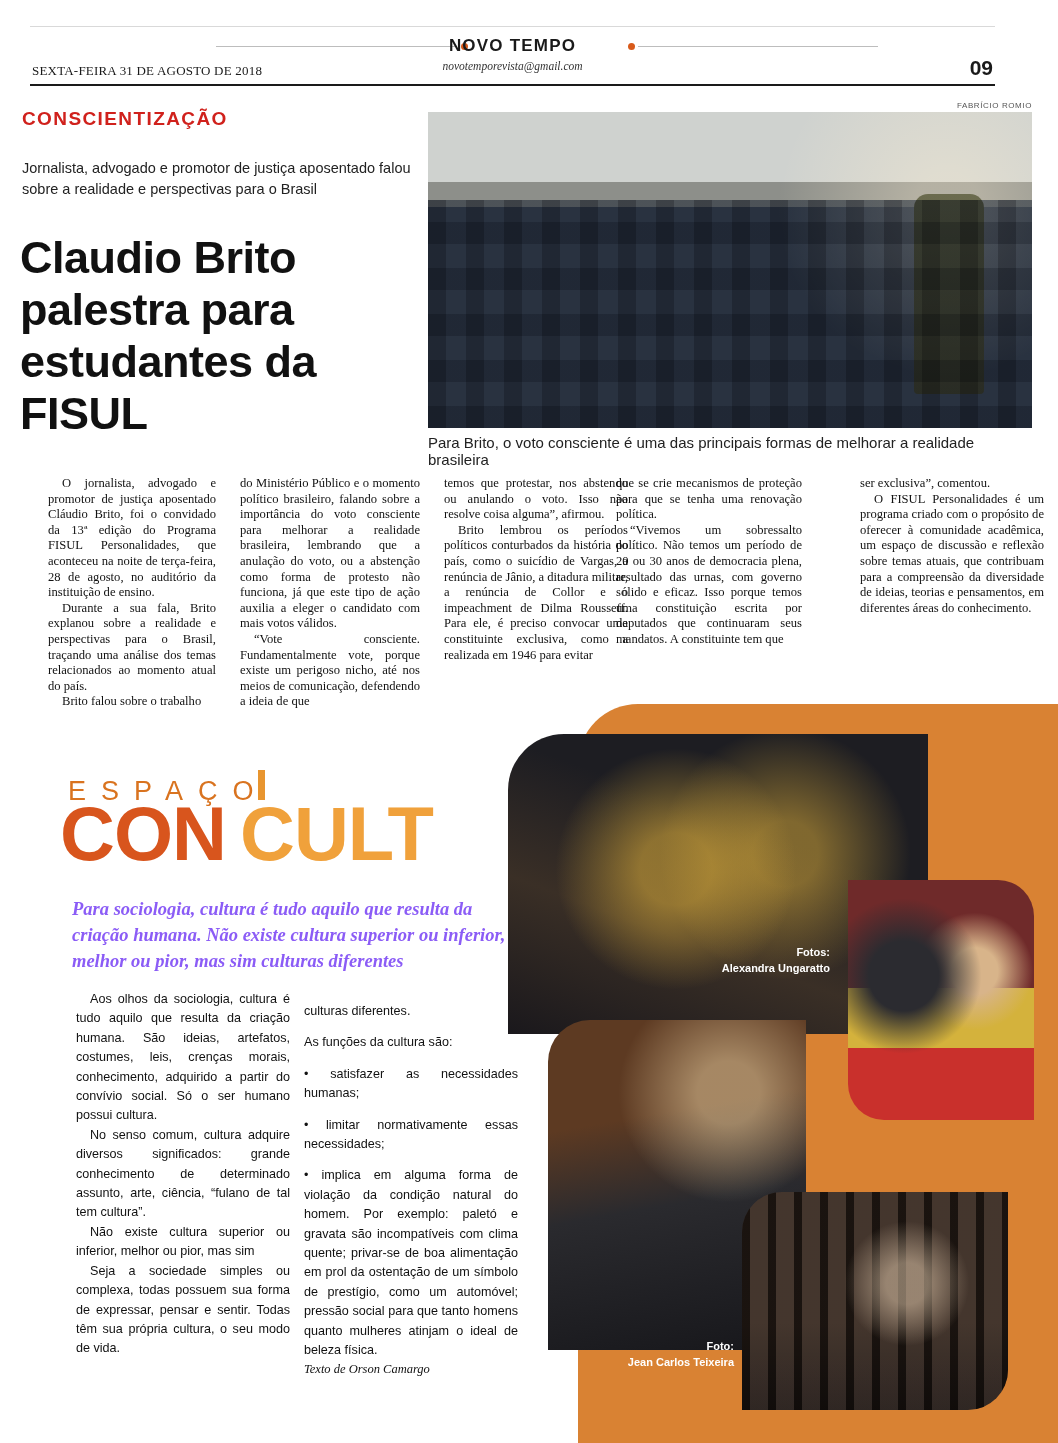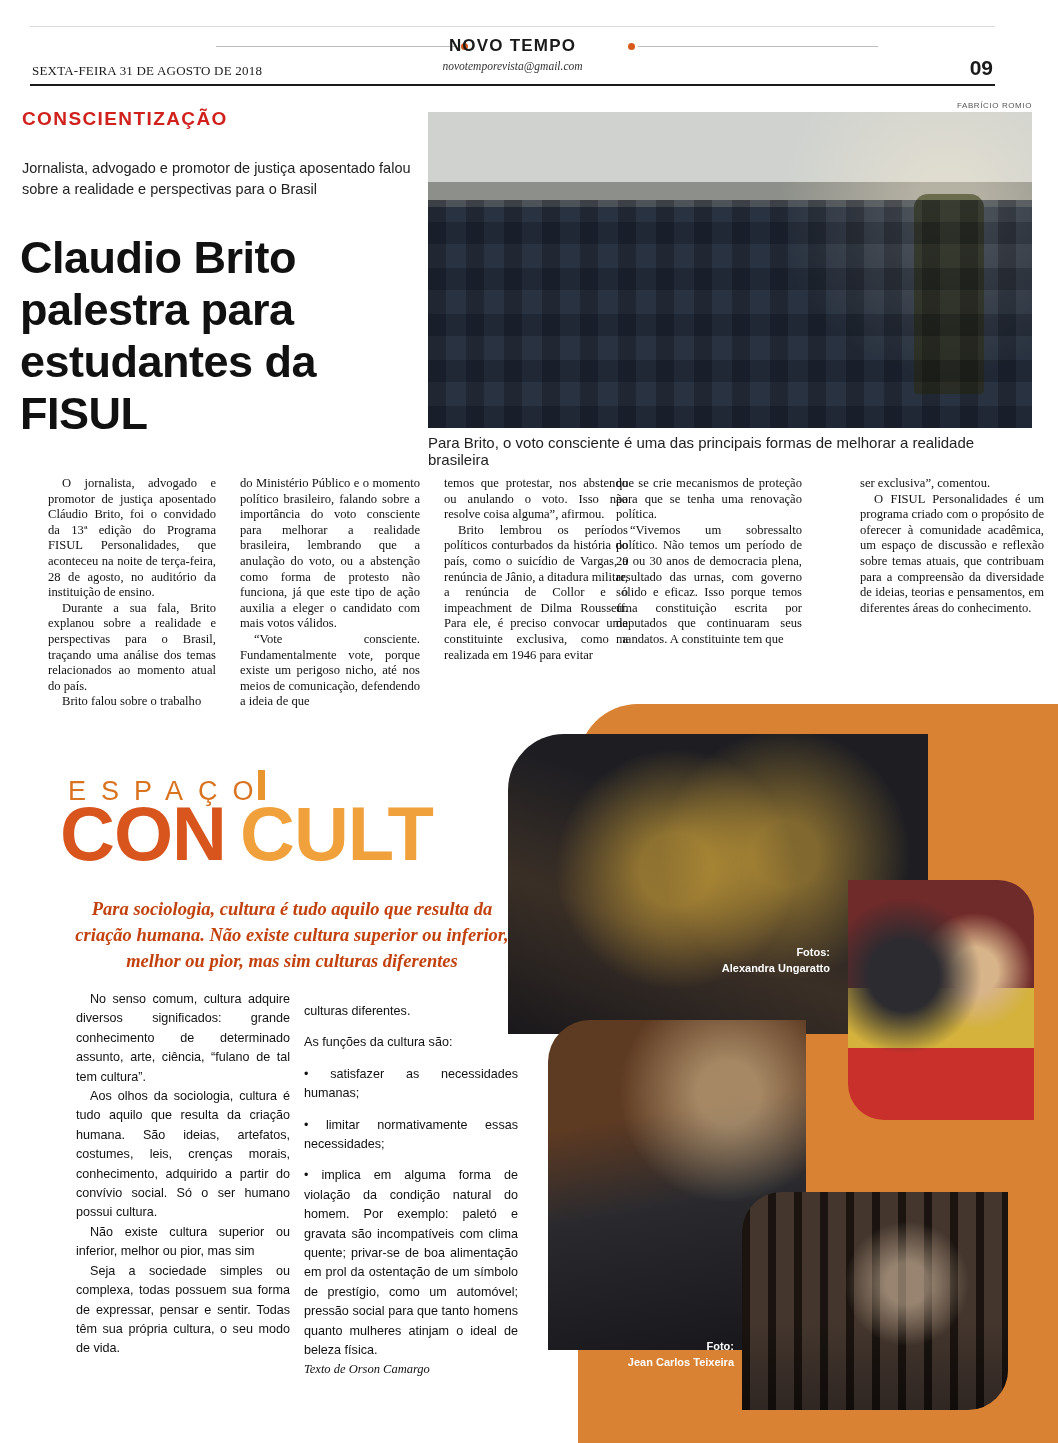--- a/index.html
+++ b/index.html
@@ -200,22 +200,21 @@
 
   .concult-lead {
     position: absolute;
     left: 72px; top: 896px;
     width: 440px;
     font-family: "Liberation Serif", serif;
     font-style: italic;
     font-weight: bold;
     font-size: 18.5px;
     line-height: 26px;
-    color: #c2410c;
-    text-align: center;
+    color: #8b5cf6;
   }
 
   .a2-col {
     position: absolute;
     top: 990px;
     font-family: "Liberation Sans", sans-serif;
     font-size: 12.6px;
     line-height: 19.4px;
     text-align: justify;
     color: #111;
@@ -379,22 +378,22 @@
 <div class="concult-panel"></div>
 
 <div class="logo-espaco">ESPAÇO</div>
 <div class="logo-bar"></div>
 <div class="logo-con">CON</div>
 <div class="logo-cult">CULT</div>
 
 <div class="concult-lead">Para sociologia, cultura é tudo aquilo que resulta da criação humana. Não existe cultura superior ou inferior, melhor ou pior, mas sim culturas diferentes</div>
 
 <div class="a2-col d1">
+  <p>Aos olhos da sociologia, cultura é tudo aquilo que resulta da criação humana. São ideias, artefatos, costumes, leis, crenças morais, conhecimento, adquirido a partir do convívio social. Só o ser humano possui cultura.</p>
   <p>No senso comum, cultura adquire diversos significados: grande conhecimento de determinado assunto, arte, ciência, “fulano de tal tem cultura”.</p>
-  <p>Aos olhos da sociologia, cultura é tudo aquilo que resulta da criação humana. São ideias, artefatos, costumes, leis, crenças morais, conhecimento, adquirido a partir do convívio social. Só o ser humano possui cultura.</p>
   <p>Não existe cultura superior ou inferior, melhor ou pior, mas sim</p>
   <p>Seja a sociedade simples ou complexa, todas possuem sua forma de expressar, pensar e sentir. Todas têm sua própria cultura, o seu modo de vida.</p>
 </div>
 <div class="a2-col d2">
   <p class="noindent">culturas diferentes.</p>
   <p class="noindent">As funções da cultura são:</p>
   <p class="noindent">• satisfazer as necessidades humanas;</p>
   <p class="noindent">• limitar normativamente essas necessidades;</p>
   <p class="noindent">• implica em alguma forma de violação da condição natural do homem. Por exemplo: paletó e gravata são incompatíveis com clima quente; privar-se de boa alimentação em prol da ostentação de um símbolo de prestígio, como um automóvel; pressão social para que tanto homens quanto mulheres atinjam o ideal de beleza física.</p>
 </div>

